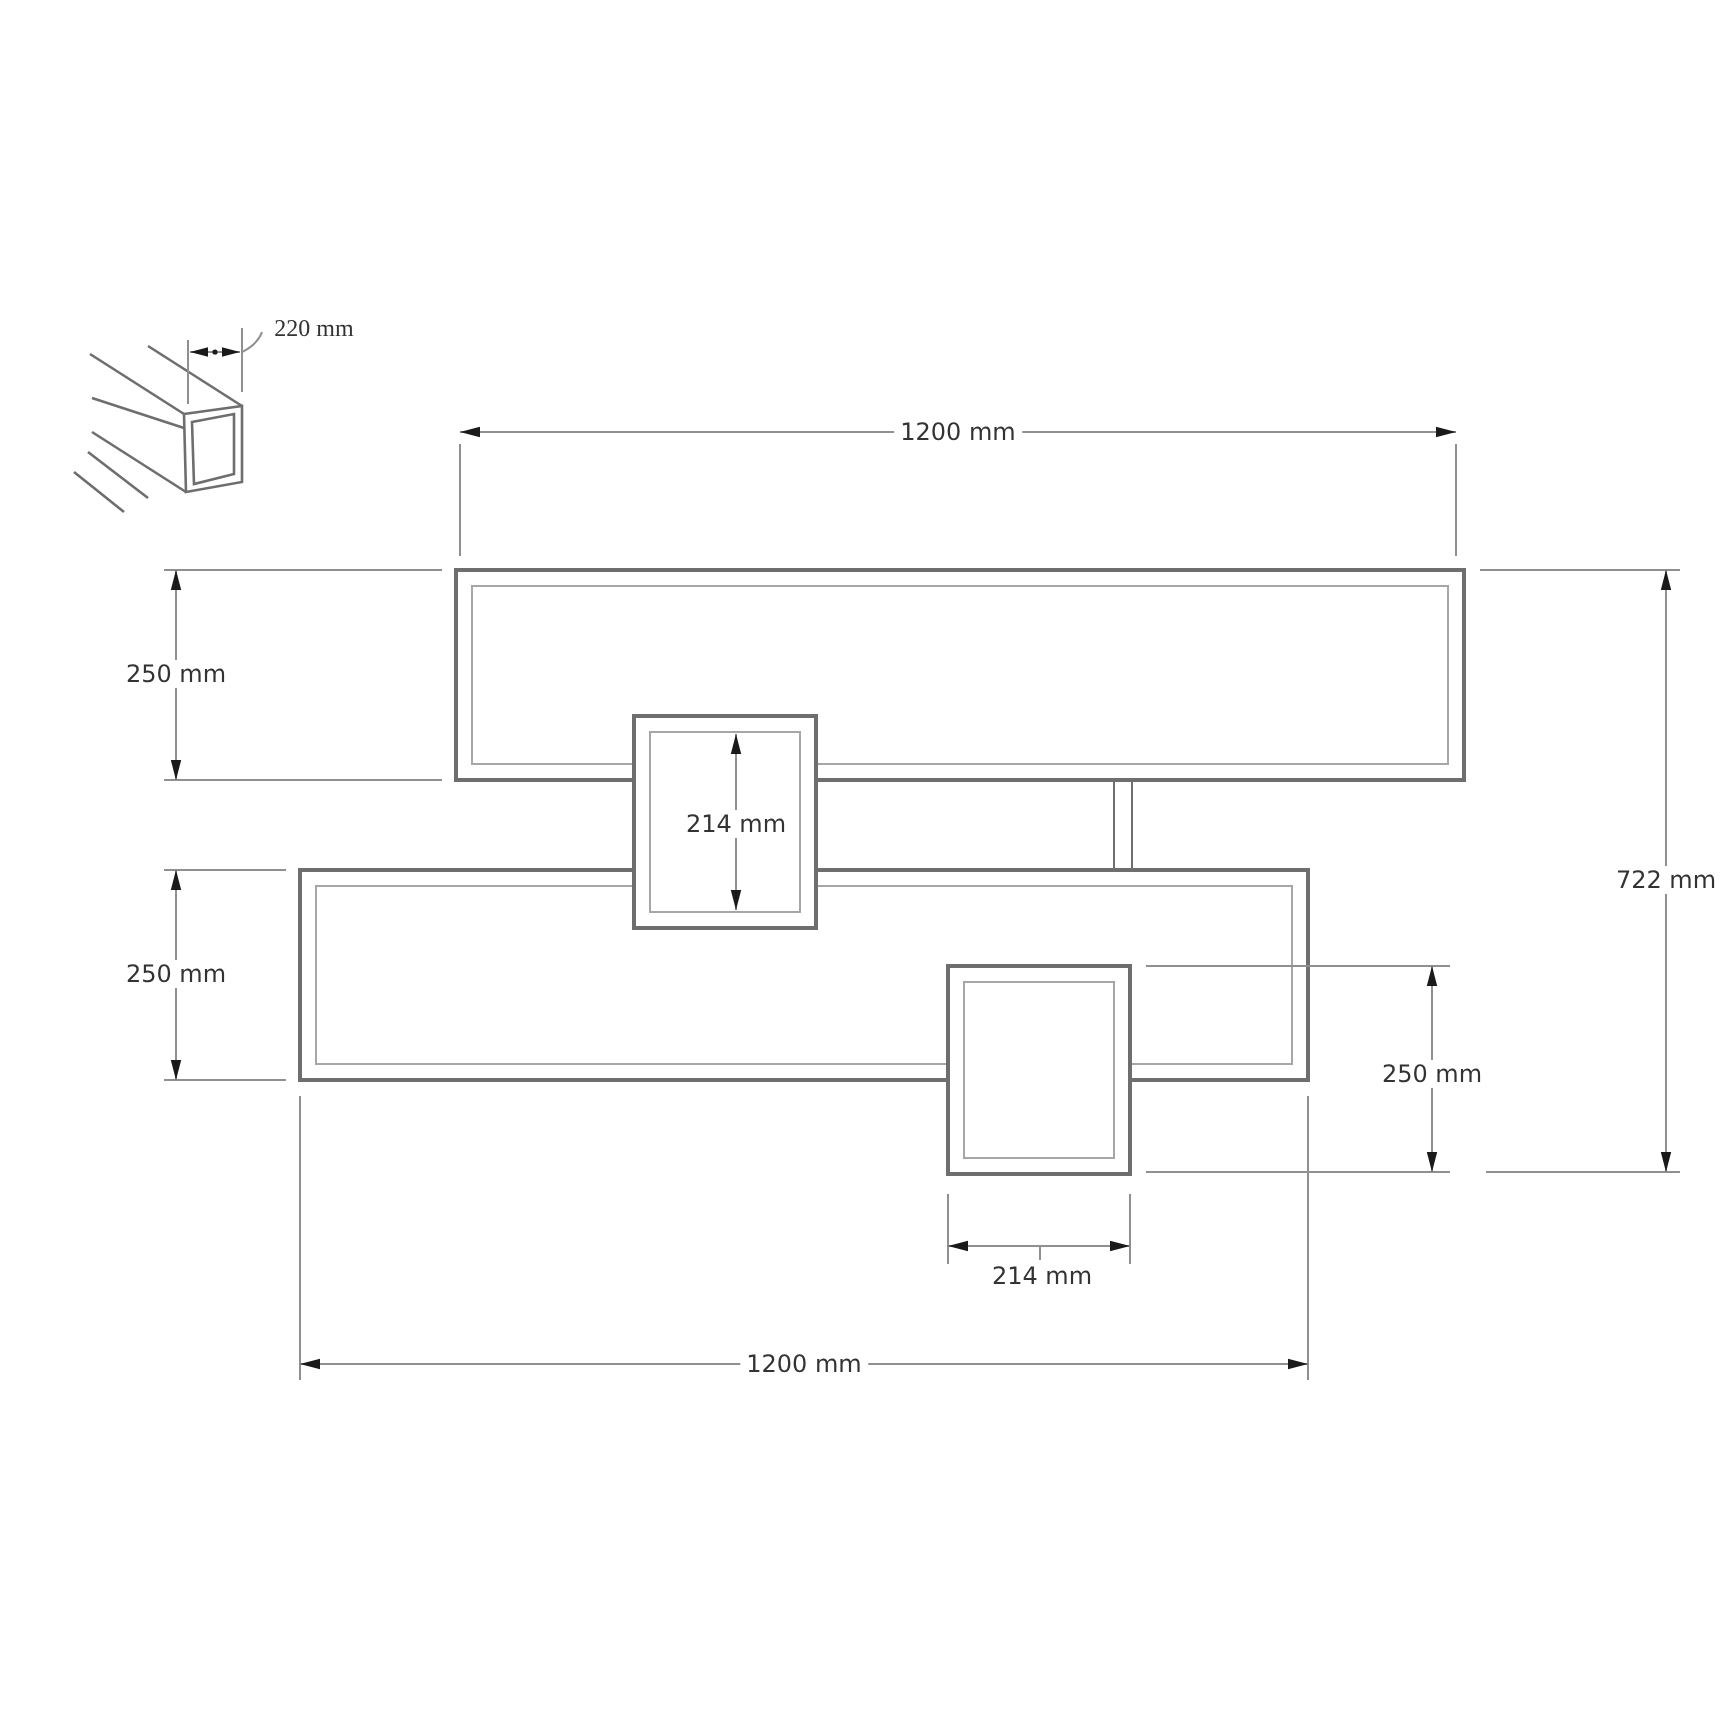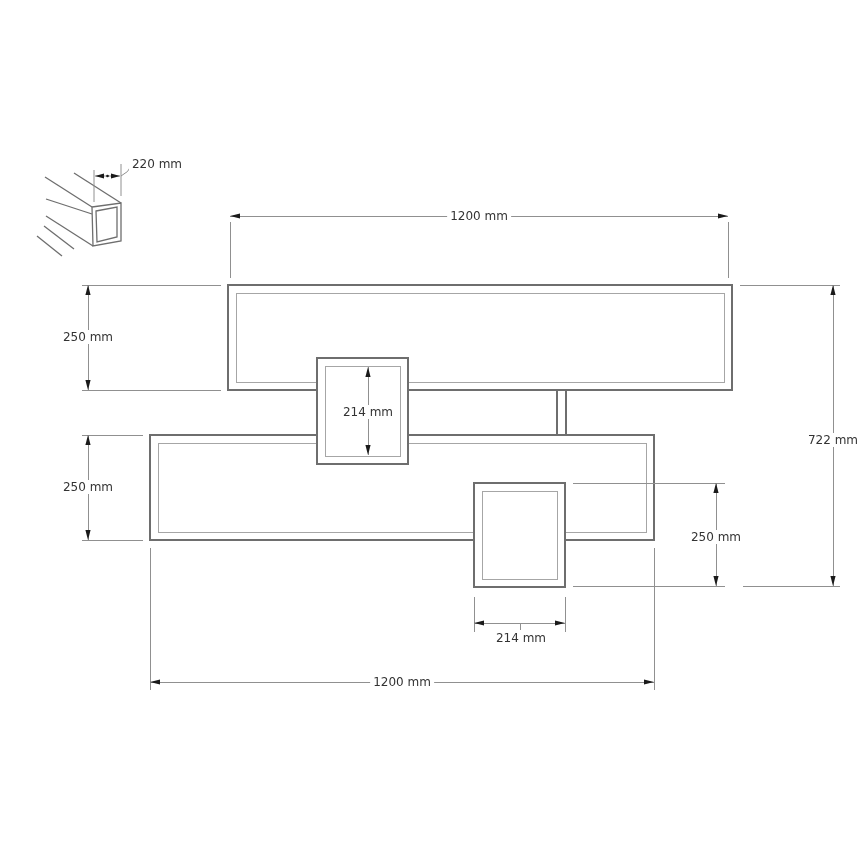--- a/index.html
+++ b/index.html
@@ -137,21 +137,21 @@
       <g>
         <line class="dimln" x1="150" y1="548" x2="150" y2="690"></line>
         <line class="dimln" x1="654" y1="548" x2="654" y2="690"></line>
         <line class="dimln" x1="150" y1="682" x2="654" y2="682"></line>
         <polygon class="arrow" points="150,682 160,679.4 160,684.6"></polygon>
         <polygon class="arrow" points="654,682 644,679.4 644,684.6"></polygon>
       </g>
     </g>
   </svg>
 
-  <div class="dim-label" style="left:157px;top:164px;">220 mm</div>
+  <div class="dim-label" style="left:157px;top:164px;font-family:Liberation Serif, serif;">220 mm</div>
   <div class="dim-label" style="left:479px;top:216px;">1200 mm</div>
   <div class="dim-label" style="left:88px;top:337px;">250 mm</div>
   <div class="dim-label" style="left:88px;top:487px;">250 mm</div>
   <div class="dim-label" style="left:833px;top:440px;">722 mm</div>
   <div class="dim-label" style="left:368px;top:412px;">214 mm</div>
   <div class="dim-label" style="left:716px;top:537px;">250 mm</div>
   <div class="dim-label" style="left:521px;top:638px;">214 mm</div>
   <div class="dim-label" style="left:402px;top:682px;">1200 mm</div>
 
 </div>

